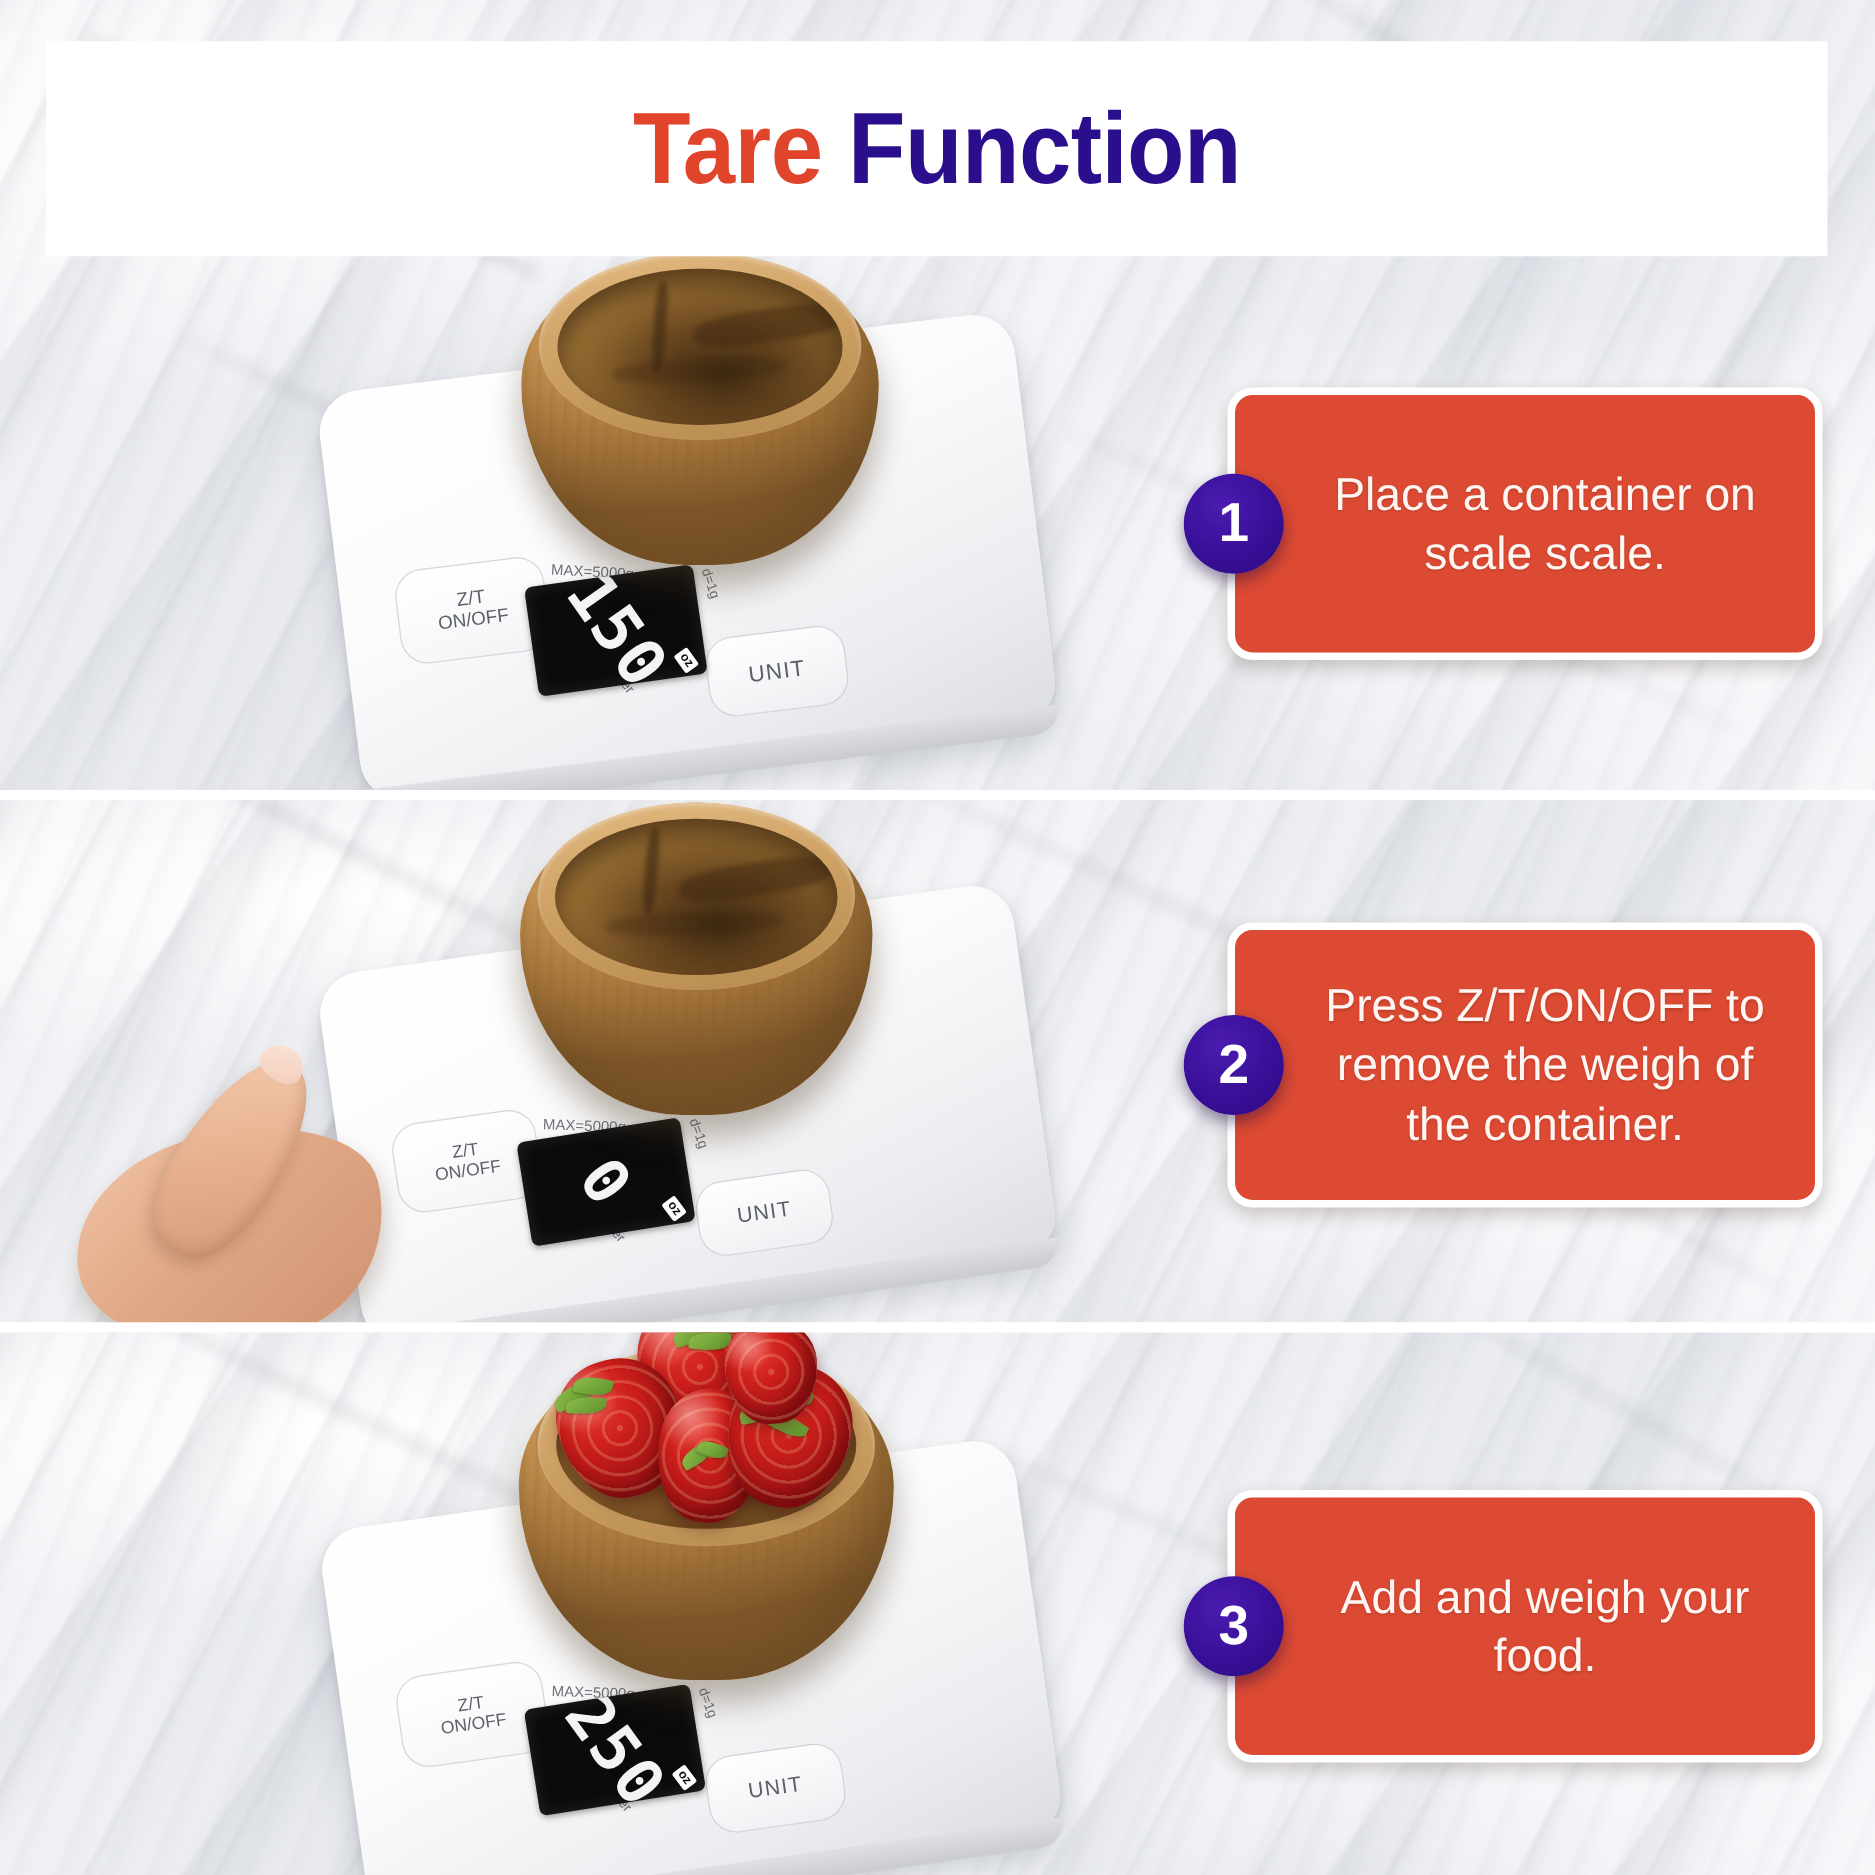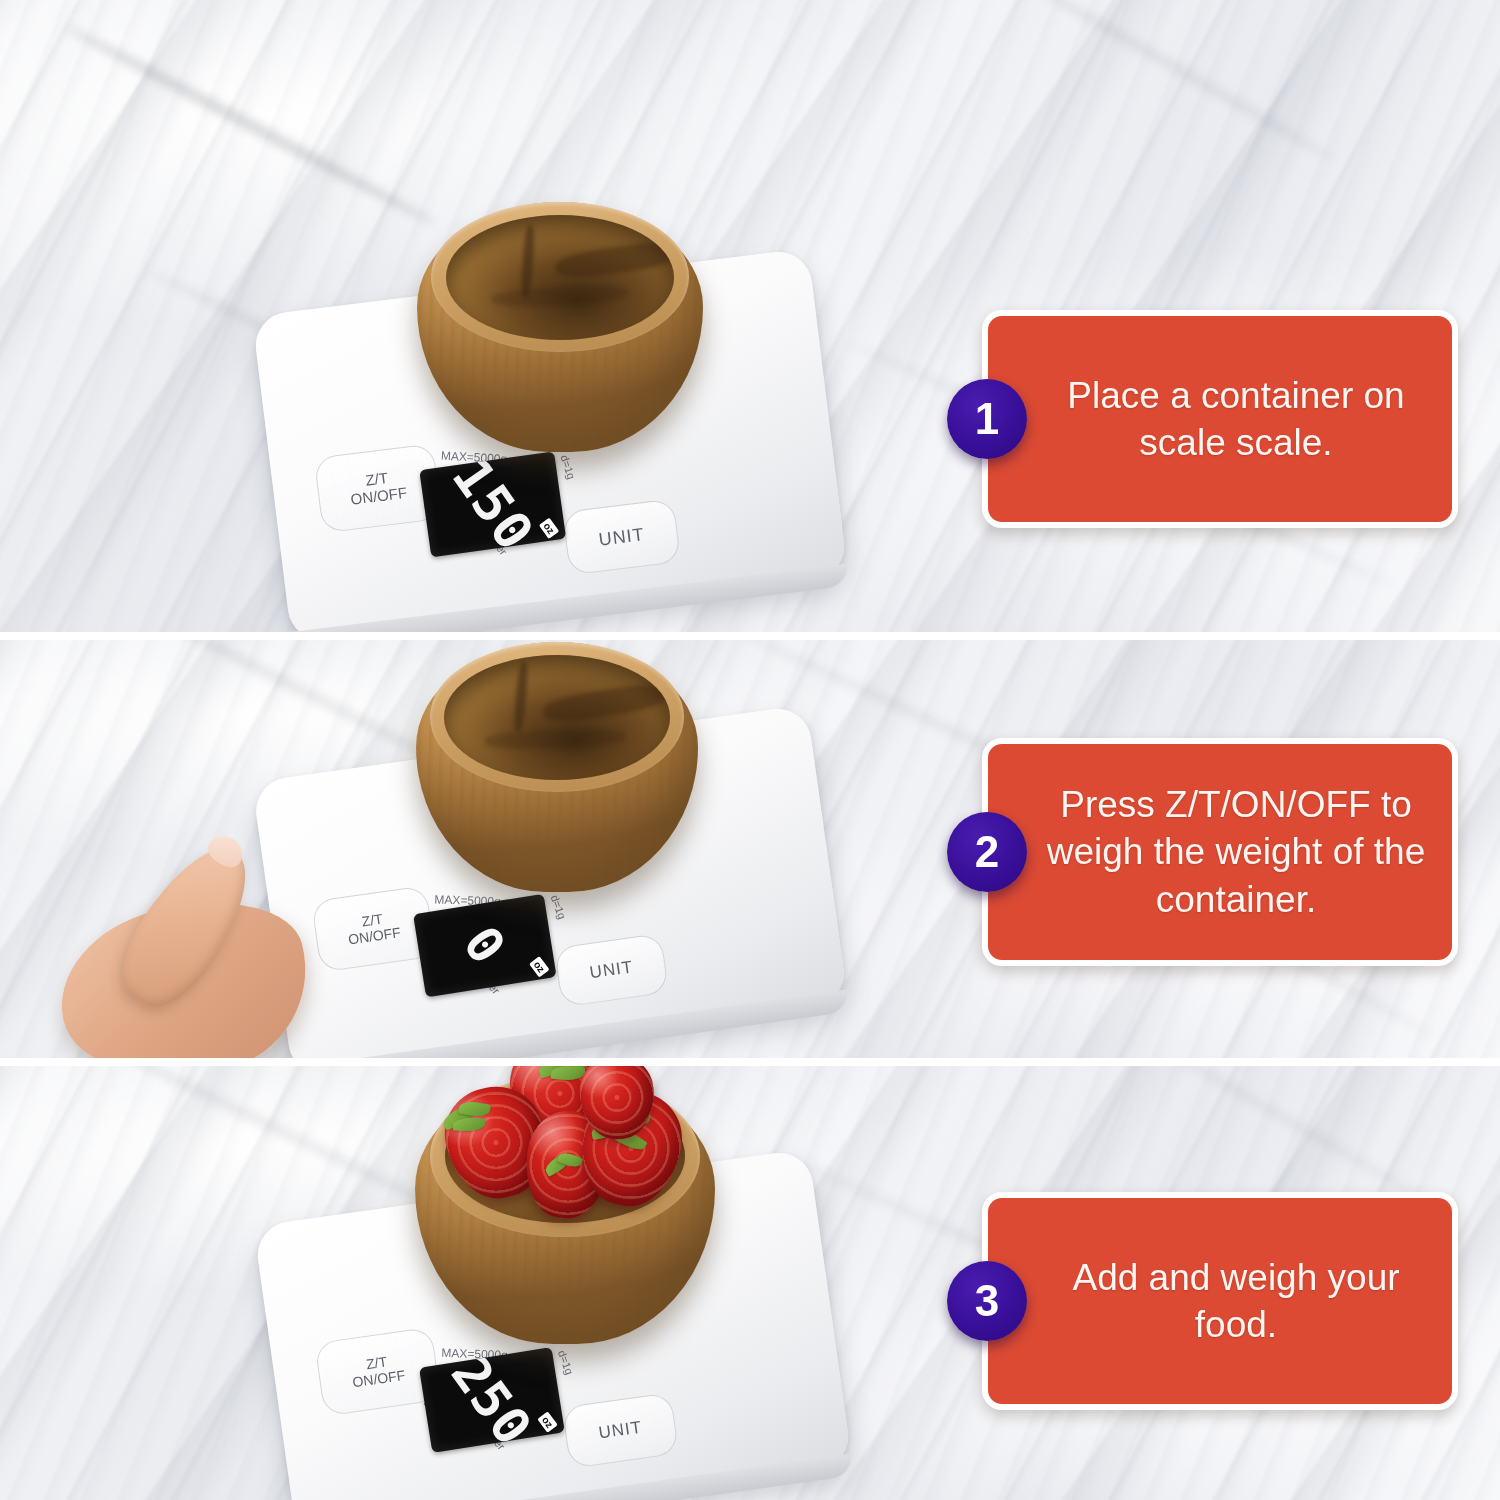--- a/index.html
+++ b/index.html
@@ -296,21 +296,21 @@
 
       <div class="hand" style="left:-130px;top:200px;width:330px;height:220px;">
         <div class="palm" style="left:-60px;top:74px;width:250px;height:170px;transform:rotate(-14deg);"></div>
         <div class="finger" style="left:26px;top:6px;width:82px;height:176px;transform:rotate(33deg);"></div>
         <div class="nail" style="left:88px;top:5px;width:36px;height:28px;transform:rotate(33deg);"></div>
       </div>
     </div>
 
     <div class="callout" style="left:982px;top:98px;width:476px;height:228px;">
       <div class="box">
-        <div class="ctext">Press Z/T/ON/OFF to weigh the weight of the container.</div>
+        <div class="ctext">Press Z/T/ON/OFF to remove the weigh of the container.</div>
       </div>
       <div class="badge" style="left:-35px;top:74px;">2</div>
     </div>
   </div>
 
   <div class="divider" id="divider-2"></div>
 
   <div class="panel" id="panel-3">
     <div class="bg marble">
       <div class="base"></div>
@@ -388,14 +388,19 @@
     </div>
 
     <div class="callout" style="left:982px;top:126px;width:476px;height:218px;">
       <div class="box">
         <div class="ctext">Add and weigh your food.</div>
       </div>
       <div class="badge" style="left:-35px;top:69px;">3</div>
     </div>
   </div>
 
+  <div class="title-banner">
+    <div class="title-text">
+      <span class="t-tare">Tare</span><span>&nbsp;</span><span class="t-func">Function</span>
+    </div>
+  </div>
 
 </div>
 
 </body></html>

